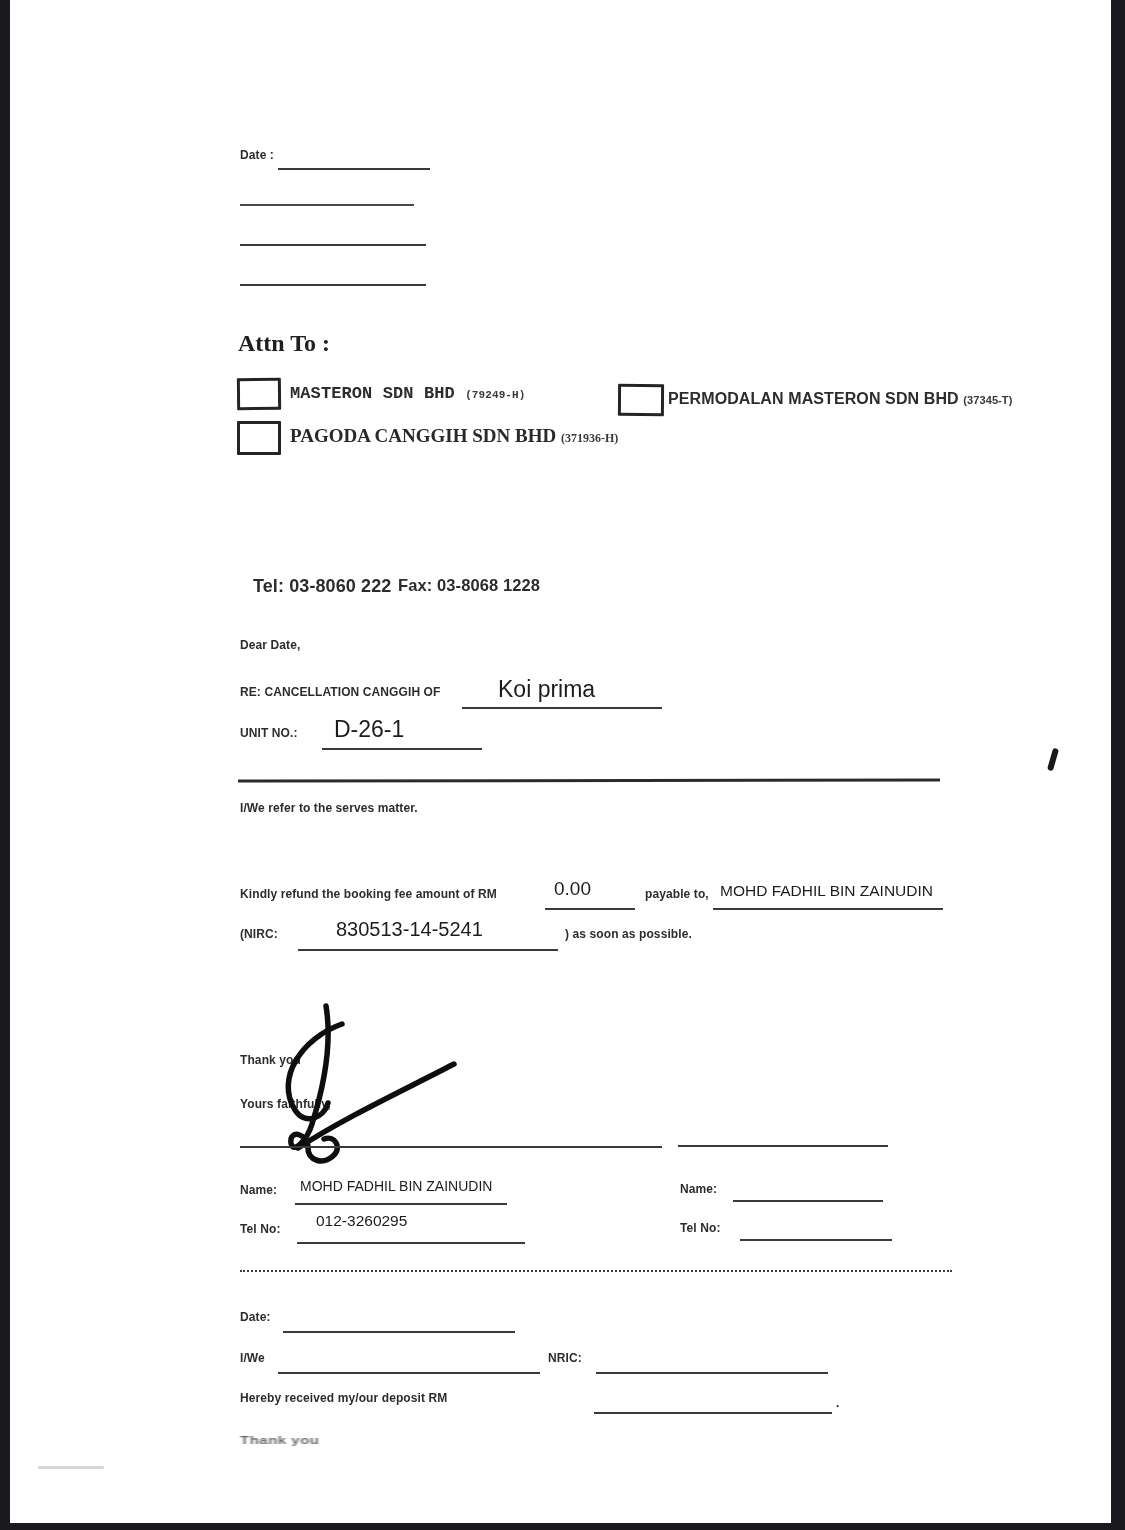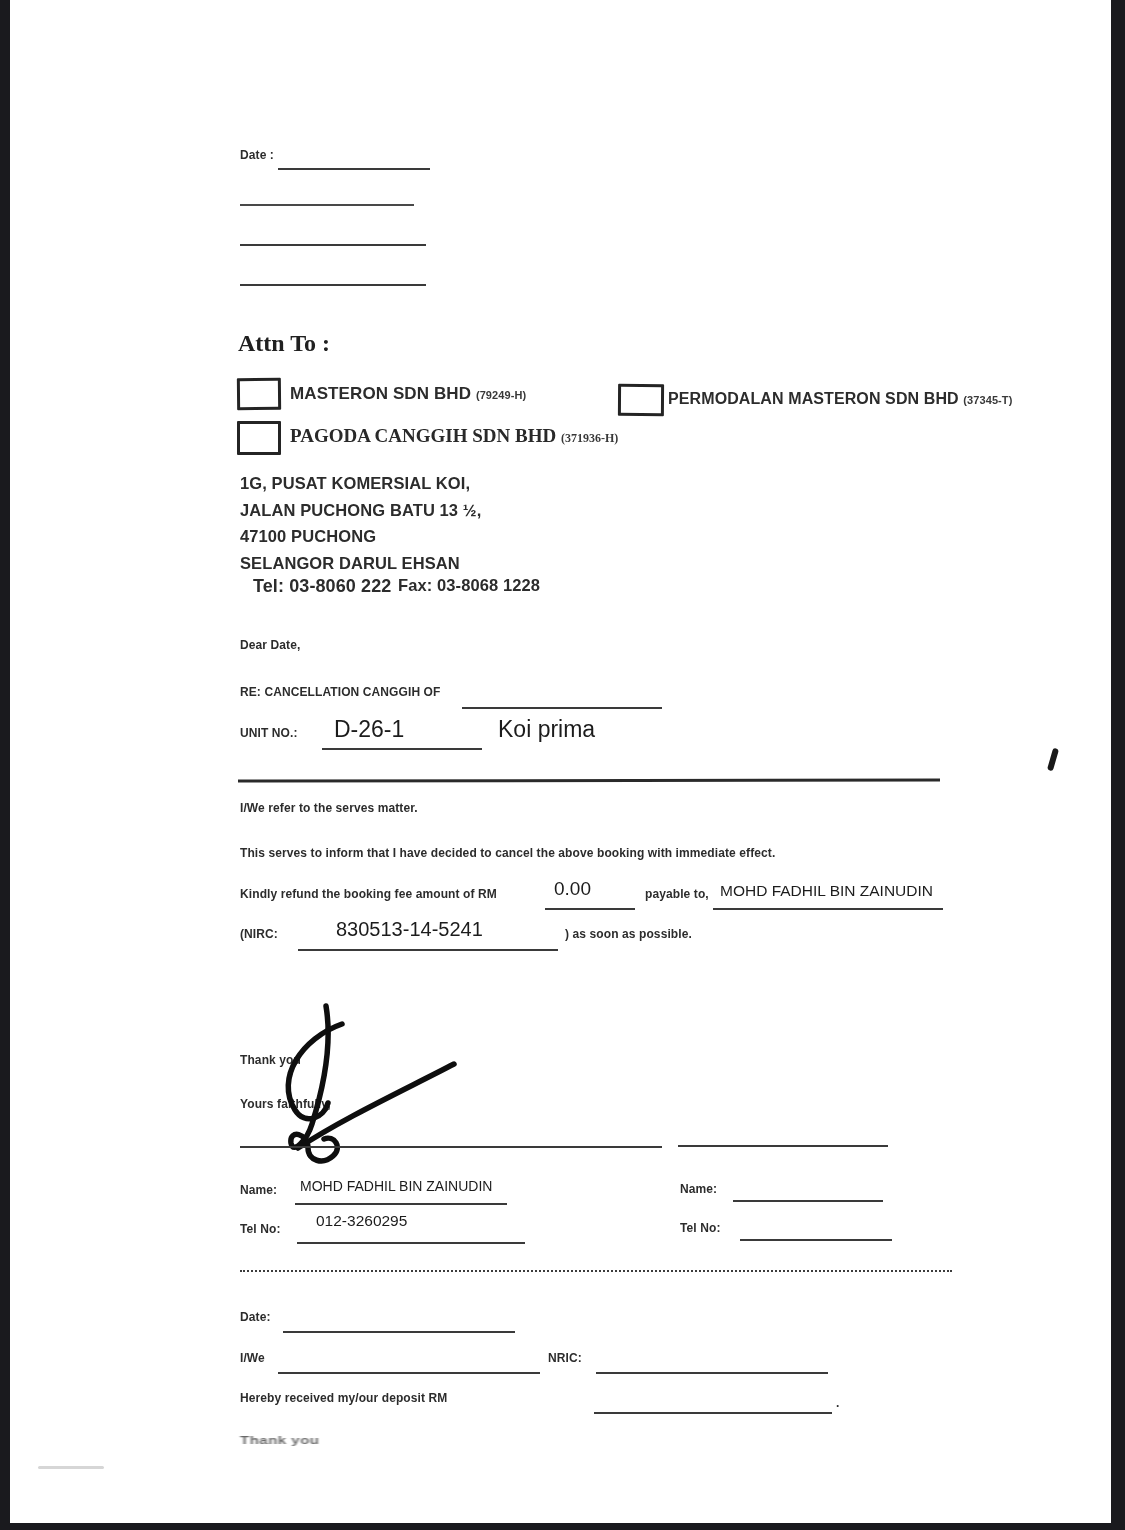--- a/index.html
+++ b/index.html
@@ -27,60 +27,53 @@
 
   <span class="abs lbl" style="left:230px;top:148px;">Date :</span>
   <div class="abs uline" style="left:268px;top:168px;width:152px;"></div>
   <div class="abs uline soft" style="left:230px;top:204px;width:174px;"></div>
   <div class="abs uline" style="left:230px;top:244px;width:186px;"></div>
   <div class="abs uline" style="left:230px;top:284px;width:186px;"></div>
 
   <span class="abs serif" style="left:228px;top:330px;font-size:24px;font-weight:700;color:#222;">Attn To :</span>
 
   <div class="abs checkbox" style="left:227px;top:378px;width:38px;height:26px;transform:rotate(-.6deg);"></div>
-  <span class="abs lbl" style="left:280px;top:384px;font-size:17px;">
+  <span class="abs lbl" style="left:280px;top:384px;font-size:17px;font-family:Liberation Mono, monospace;">
     <span>MASTERON SDN BHD</span>
     <span class="reg">(79249-H)</span>
   </span>
 
   <div class="abs checkbox" style="left:608px;top:384px;width:40px;height:26px;transform:rotate(.4deg);"></div>
   <span class="abs lbl" style="left:658px;top:390px;font-size:16px;">
     <span>PERMODALAN MASTERON SDN BHD</span>
     <span class="reg">(37345-T)</span>
   </span>
 
   <div class="abs checkbox" style="left:227px;top:421px;width:38px;height:28px;"></div>
   <span class="abs serif" style="left:280px;top:425px;font-size:19px;font-weight:700;color:#2b2b2b;white-space:nowrap;">
     <span>PAGODA CANGGIH SDN BHD</span>
     <span class="reg serif" style="font-size:12px;">(371936-H)</span>
   </span>
 
-  <div class="abs lbl" style="left:230px;top:470px;font-size:16.5px;line-height:26.5px;">
-    <div>1G, PUSAT KOMERSIAL KOI,</div>
-    <div>JALAN PUCHONG BATU 13 ½,</div>
-    <div>47100 PUCHONG</div>
-    <div>SELANGOR DARUL EHSAN</div>
-  </div>
   <span class="abs lbl" style="left:243px;top:576px;font-size:18px;">Tel: 03-8060 222</span>
   <span class="abs lbl" style="left:388px;top:576px;font-size:16.5px;">Fax: 03-8068 1228</span>
 
   <span class="abs lbl" style="left:230px;top:638px;">Dear Date,</span>
 
   <span class="abs lbl" style="left:230px;top:685px;">RE: CANCELLATION CANGGIH OF</span>
   <div class="abs uline" style="left:452px;top:707px;width:200px;"></div>
-  <span class="abs fill" style="left:488px;top:676px;font-size:23px;margin-top:40px;">Koi prima</span>
+  <span class="abs fill" style="left:488px;top:676px;font-size:23px;">Koi prima</span>
 
   <span class="abs lbl" style="left:230px;top:726px;">UNIT NO.:</span>
   <div class="abs uline" style="left:312px;top:748px;width:160px;"></div>
   <span class="abs fill" style="left:324px;top:716px;font-size:23px;">D-26-1</span>
 
   <div class="abs" style="left:228px;top:779px;width:702px;height:3px;background:#2c2c2c;transform:rotate(-.1deg);"></div>
 
   <span class="abs lbl" style="left:230px;top:801px;">I/We refer to the serves matter.</span>
-  <span class="abs lbl" style="left:230px;top:846px;">This serves to inform that I have decided to cancel the above booking with immediate effect.</span>
 
   <span class="abs lbl" style="left:230px;top:887px;">Kindly refund the booking fee amount of RM</span>
   <div class="abs uline" style="left:535px;top:908px;width:90px;"></div>
   <span class="abs fill" style="left:544px;top:878px;font-size:19px;">0.00</span>
   <span class="abs lbl" style="left:635px;top:887px;text-align:right;">payable to,</span>
   <div class="abs uline" style="left:703px;top:908px;width:230px;"></div>
   <span class="abs fill" style="left:710px;top:882px;font-size:15.5px;">MOHD FADHIL BIN ZAINUDIN</span>
 
   <span class="abs lbl" style="left:230px;top:927px;">(NIRC:</span>
   <div class="abs uline" style="left:288px;top:949px;width:260px;"></div>

